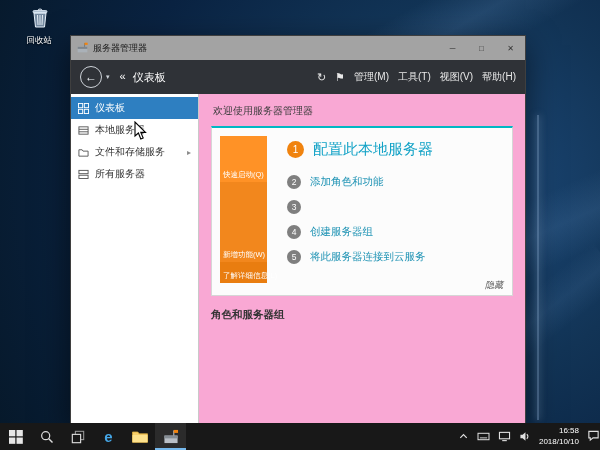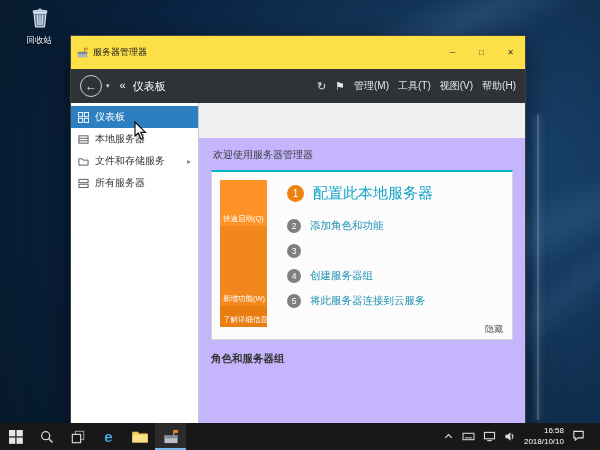--- a/index.html
+++ b/index.html
@@ -20,21 +20,21 @@
     background:rgba(180,215,255,.35); box-shadow:0 0 7px rgba(180,215,255,.55); }
 
   
   .recycle { position:absolute; left:8px; top:6px; width:44px; text-align:right; }
   .recycle-label { margin-top:1px; font-size:8.5px; color:#fff; text-shadow:0 1px 2px rgba(0,0,0,.9); }
 
   
   .window { position:absolute; left:70px; top:35px; width:456px; height:389px;
     border:1px solid #3f3f3f; box-shadow:0 10px 30px rgba(0,0,0,.55);
     display:flex; flex-direction:column; background:#f0f0f0; }
-  .titlebar { height:33px; background:#fde047; display:flex; align-items:center; padding-left:6px; flex:none; }
+  .titlebar { height:24px; background:#a3a3a3; display:flex; align-items:center; padding-left:6px; flex:none; }
   .titlebar-title { flex:1; font-size:9px; color:#1a1a1a; margin-left:5px; white-space:nowrap; }
   .win-btn { width:29px; height:21px; display:flex; align-items:center; justify-content:center;
     font-size:8px; color:#333; }
 
   .navbar { height:34px; background:#2f3237; display:flex; align-items:center;
     padding:0 9px; color:#e9e9e9; flex:none; }
   .back-circle { width:22px; height:22px; border:1px solid #cdd2d8; border-radius:50%;
     display:flex; align-items:center; justify-content:center; font-size:12px; color:#eef2f6; flex:none; }
   .nav-caret { font-size:7px; color:#cdd2d8; margin-left:4px; }
   .breadcrumb { margin-left:10px; font-size:11px; color:#ffffff; display:flex; gap:7px; white-space:nowrap; }
@@ -43,55 +43,55 @@
   .menu-item { font-size:10px; color:#e9e9e9; white-space:nowrap; }
 
   .win-body { flex:1; display:flex; min-height:0; }
   .sidebar { width:128px; background:#ffffff; border-right:1px solid #c9c9c9; padding-top:3px; flex:none; }
   .side-item { height:22px; display:flex; align-items:center; gap:6px; padding:0 7px;
     font-size:10px; color:#333; }
   .side-item.selected { background:#2e7fc1; color:#fff; }
   .side-item .sicon { width:11px; height:11px; flex:none; display:flex; }
   .side-chevron { margin-left:auto; font-size:8px; color:#8a8a8a; }
 
-  .main { flex:1; padding:8px 12px 12px 12px; background:#c4b5fd; overflow:hidden; position:relative;margin-top:35px; }
+  .main { flex:1; padding:8px 12px 12px 12px; background:#f9a8d4; overflow:hidden; position:relative; }
   .welcome-h { font-size:10px; color:#3c3c3c; margin:2px 0 8px 2px; }
 
   .tile { background:#fcfcfc; border:1px solid #d6d6d6; border-top:2px solid #00b7c3;
     height:170px; display:flex; padding:8px 8px 6px 8px; position:relative; }
   .strip { width:47px; flex:none; display:flex; flex-direction:column; }
   .strip-seg { position:relative; }
   .strip-quick { height:46px; background:#ff9226; }
   .strip-new   { height:80px; background:#f2871d; }
   .strip-learn { height:21px; background:#e97d10; }
   .strip-label { position:absolute; left:3px; bottom:2px; font-size:7.5px; color:#fff; white-space:nowrap; }
 
   .steps { flex:1; padding-left:20px; padding-top:2px; display:flex; flex-direction:column; }
   .step { display:flex; align-items:center; gap:9px; margin-bottom:11px; }
   .step-num { width:14px; height:14px; border-radius:50%; background:#7f7f7f; color:#fff;
     font-size:8.5px; display:flex; align-items:center; justify-content:center; flex:none; }
   .step-label { font-size:10.5px; color:#1f93b4; white-space:nowrap; }
   .step.primary { margin-bottom:16px; margin-top:2px; }
   .step.primary .step-num { width:17px; height:17px; background:#f0830f; font-size:10px; }
   .step.primary .step-label { font-size:15px; color:#12a2c6; }
-  .hide-link { position:absolute; right:9px; bottom:3px; font-size:9px; color:#555; }
+  .hide-link { position:absolute; right:9px; bottom:3px; font-size:9px; color:#555;font-style:italic; }
 
   .roles-h { margin-top:12px; font-size:10.5px; font-weight:bold; color:#333; }
   .roles-sum { margin-top:5px; font-size:9px; color:#666; }
 
   
   .cursor { position:absolute; left:134px; top:121px; z-index:50; pointer-events:none; }
 
   
   .taskbar { position:absolute; left:0; right:0; bottom:0; height:27px; background:#181818;
     display:flex; align-items:stretch; z-index:40; }
   .tb-btn { width:31px; display:flex; align-items:center; justify-content:center; flex:none; }
   .tb-btn.active { background:#2b2b2b; box-shadow:inset 0 -2px 0 #76b9ed; }
   .edge-glyph { font-size:15px; font-weight:bold; color:#45a6e6; font-style:normal; }
-  .tray { margin-left:auto; display:flex; align-items:center; gap:8px; padding-right:15px; }
+  .tray { margin-left:auto; display:flex; align-items:center; gap:8px; padding-right:0; }
   .clock { text-align:right; color:#fff; font-size:8px; line-height:1.3; white-space:nowrap; }
 </style>
 </head>
 <body>
 
 <div class="desktop">
   <div class="beam beam-1"></div>
   <div class="beam beam-2"></div>
   <div class="beam beam-3"></div>
   <div class="vline"></div>

